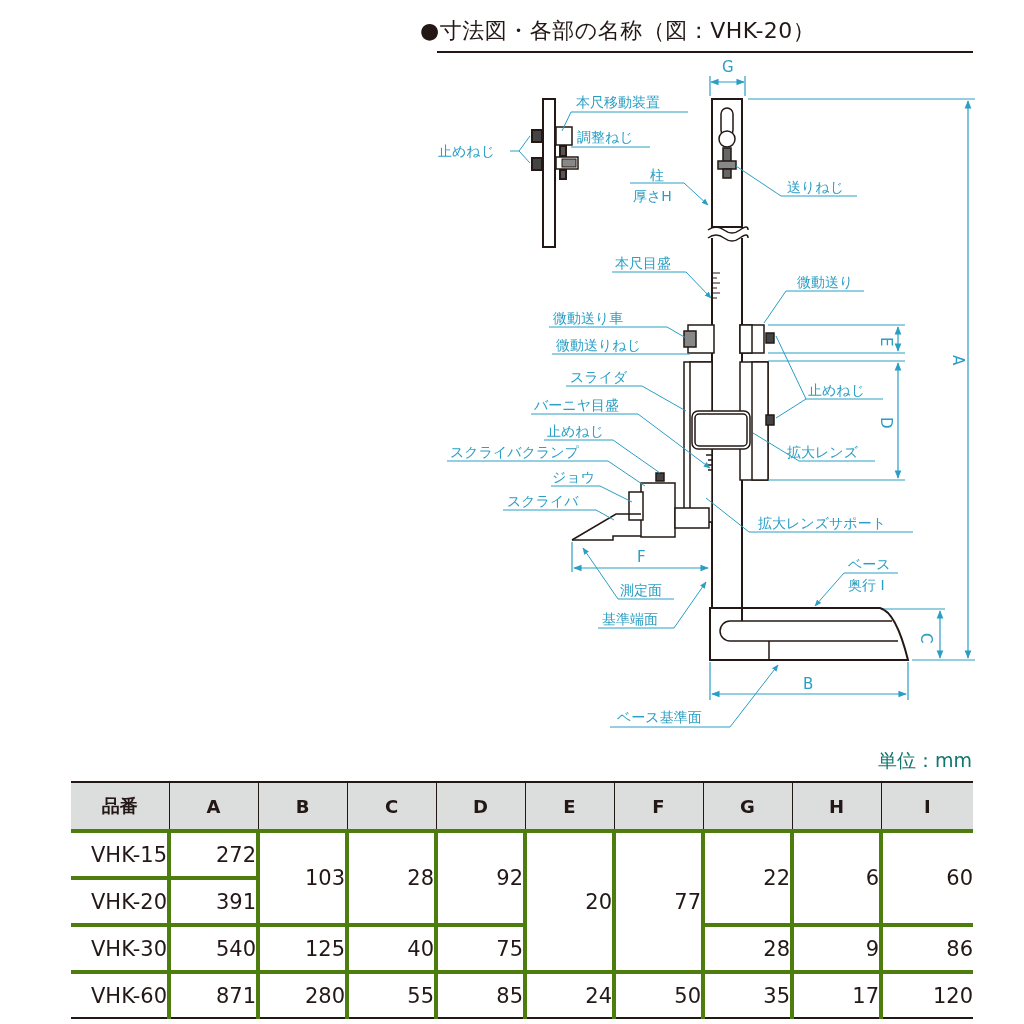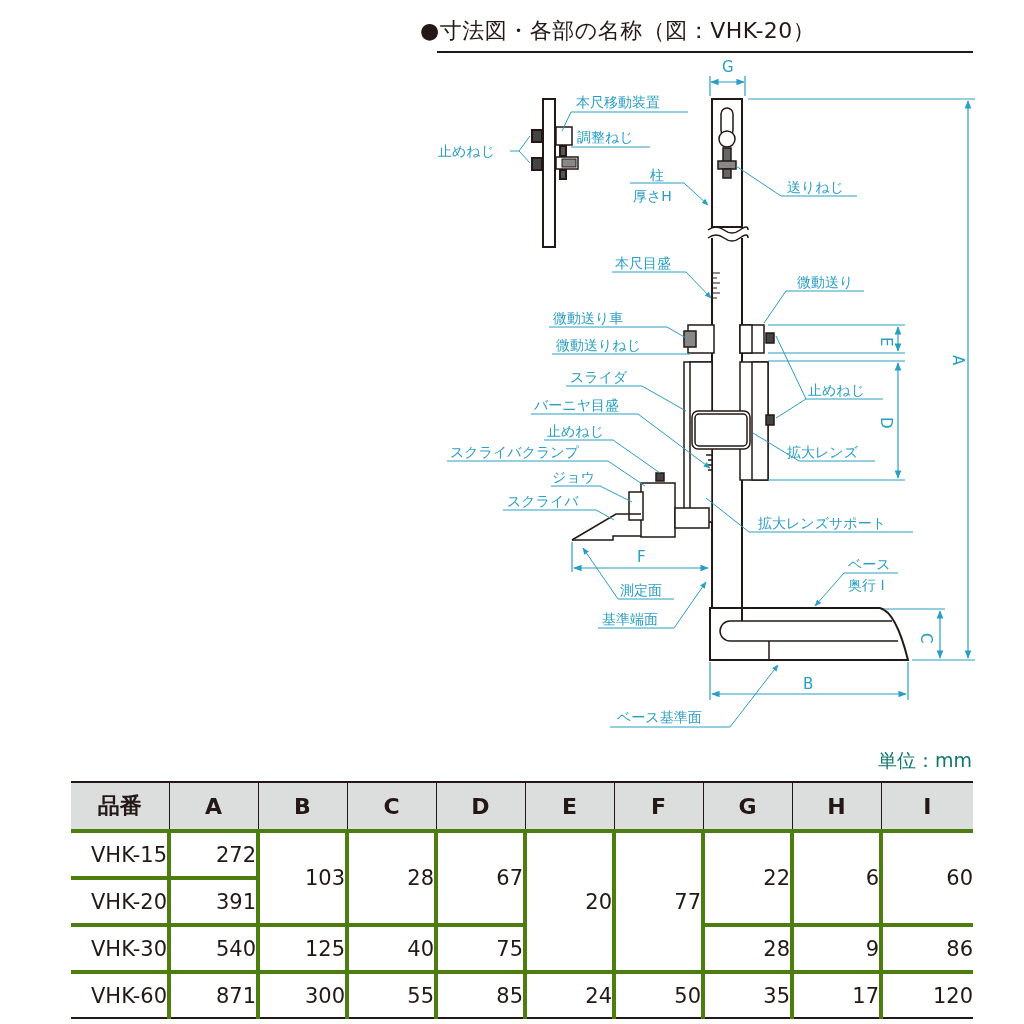--- a/index.html
+++ b/index.html
@@ -7,21 +7,21 @@
          font-family: "DejaVu Sans", sans-serif; color: #231815; }
   .title { position: absolute; left: 420px; top: 16px; font-size: 22px; letter-spacing: 0.5px;
            color: #231815; white-space: nowrap; }
   .title-rule { position: absolute; left: 437px; top: 51px; width: 536px; height: 2px; background: #231815; }
   svg.diagram { position: absolute; left: 0; top: 0; }
   .lbl { font-family: "DejaVu Sans", sans-serif; font-size: 14px; fill: #2a9ec4; }
   .dimlbl { font-family: "DejaVu Sans", sans-serif; font-size: 15px; fill: #2a9ec4; }
   .unit { position: absolute; right: 52px; top: 748px; font-size: 19px; color: #0f766e; }
   table.spec { position: absolute; left: 71px; top: 781px; width: 902px; border-collapse: collapse;
                font-family: "DejaVu Sans", sans-serif; table-layout: fixed; }
-  table.spec th { background: #dcdddd; height: 44px; font-weight: bold; font-size: 22px;
+  table.spec th { background: #dcdddd; height: 44px; font-weight: bold; font-size: 18px;
                   border-left: 1px solid #231815; border-right: 1px solid #231815;
                   border-top: 2px solid #231815; border-bottom: 2px solid #231815; }
   table.spec td { text-align: right; font-size: 21px; height: 43px; color: #231815;
                   border: 4px solid #4d7c0f; padding: 0; }
   table.spec th:first-child, table.spec td:first-child { border-left: none; }
   table.spec th:last-child, table.spec td.lastcol { border-right: none; }
   table.spec tr.last td { border-bottom: 2px solid #231815; }
 </style>
 </head>
 <body>
@@ -230,21 +230,21 @@
       <th>H</th>
       <th>I</th>
     </tr>
   </thead>
   <tbody>
     <tr>
       <td>VHK-15</td>
       <td>272</td>
       <td rowspan="2">103</td>
       <td rowspan="2">28</td>
-      <td rowspan="2">67</td>
+      <td rowspan="2">92</td>
       <td rowspan="3">20</td>
       <td rowspan="3">77</td>
       <td rowspan="2">22</td>
       <td rowspan="2">6</td>
       <td rowspan="2" class="lastcol">60</td>
     </tr>
     <tr>
       <td>VHK-20</td>
       <td>391</td>
     </tr>
@@ -254,21 +254,21 @@
       <td>125</td>
       <td>40</td>
       <td>75</td>
       <td>28</td>
       <td>9</td>
       <td class="lastcol">86</td>
     </tr>
     <tr class="last">
       <td>VHK-60</td>
       <td>871</td>
-      <td>300</td>
+      <td>280</td>
       <td>55</td>
       <td>85</td>
       <td>24</td>
       <td>50</td>
       <td>35</td>
       <td>17</td>
       <td class="lastcol">120</td>
     </tr>
   </tbody>
 </table>

